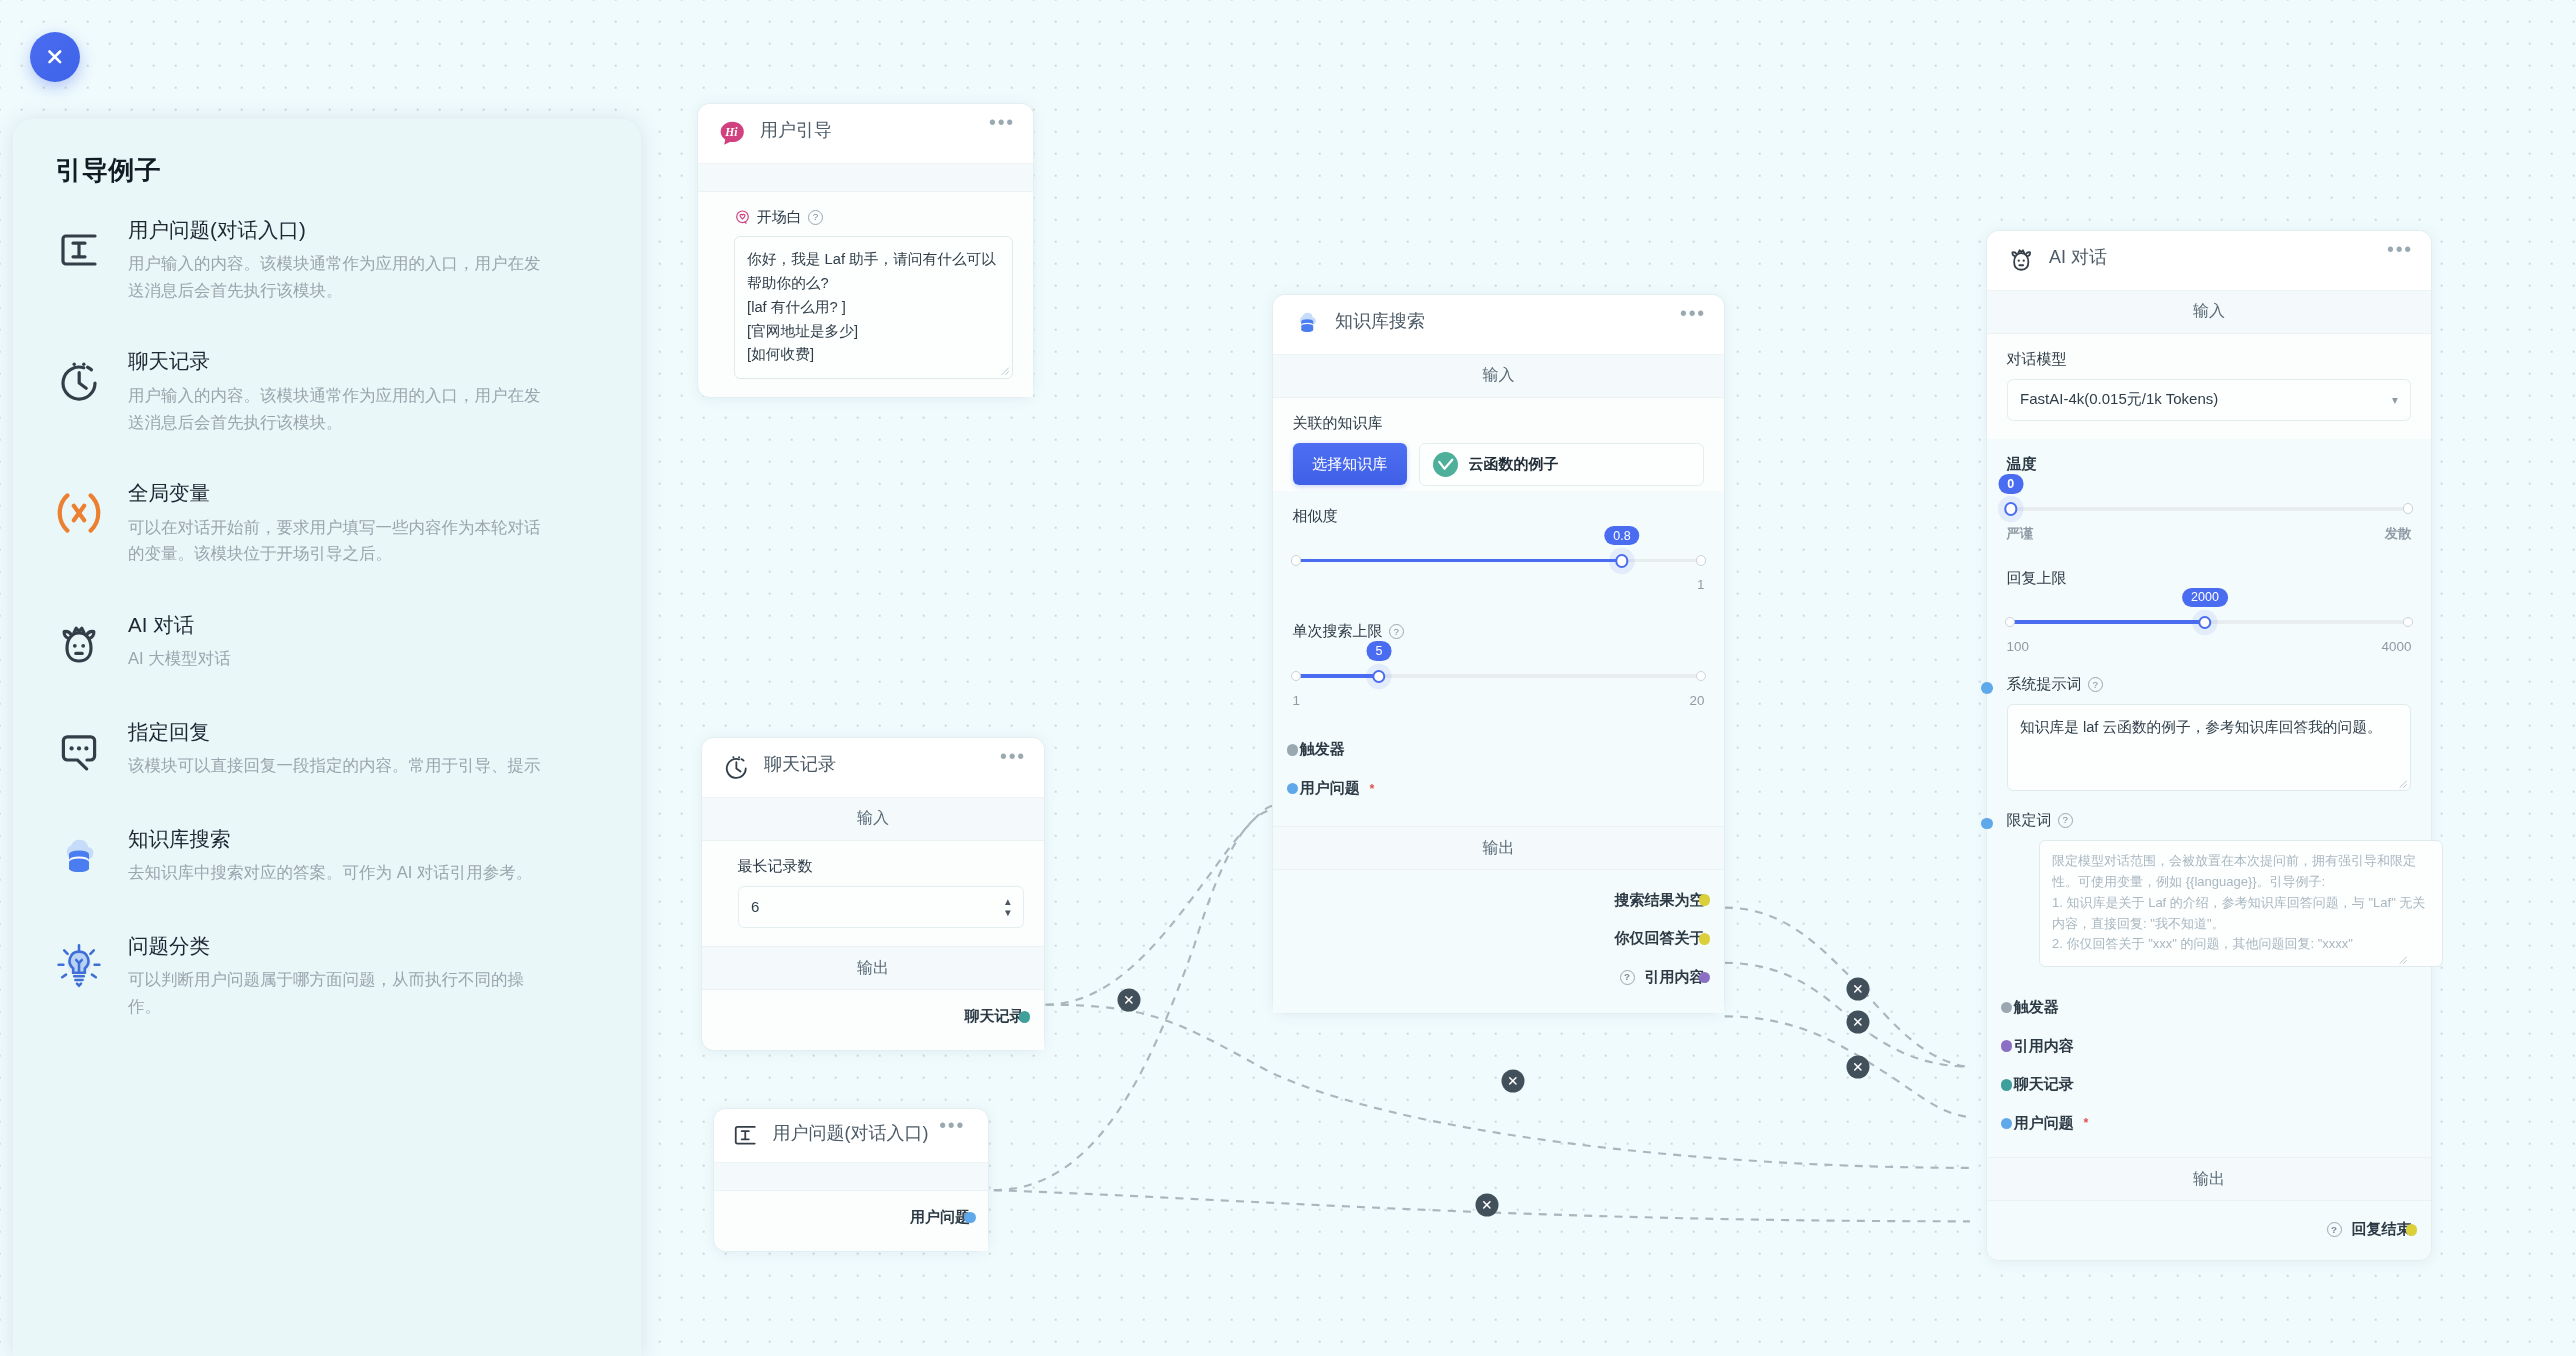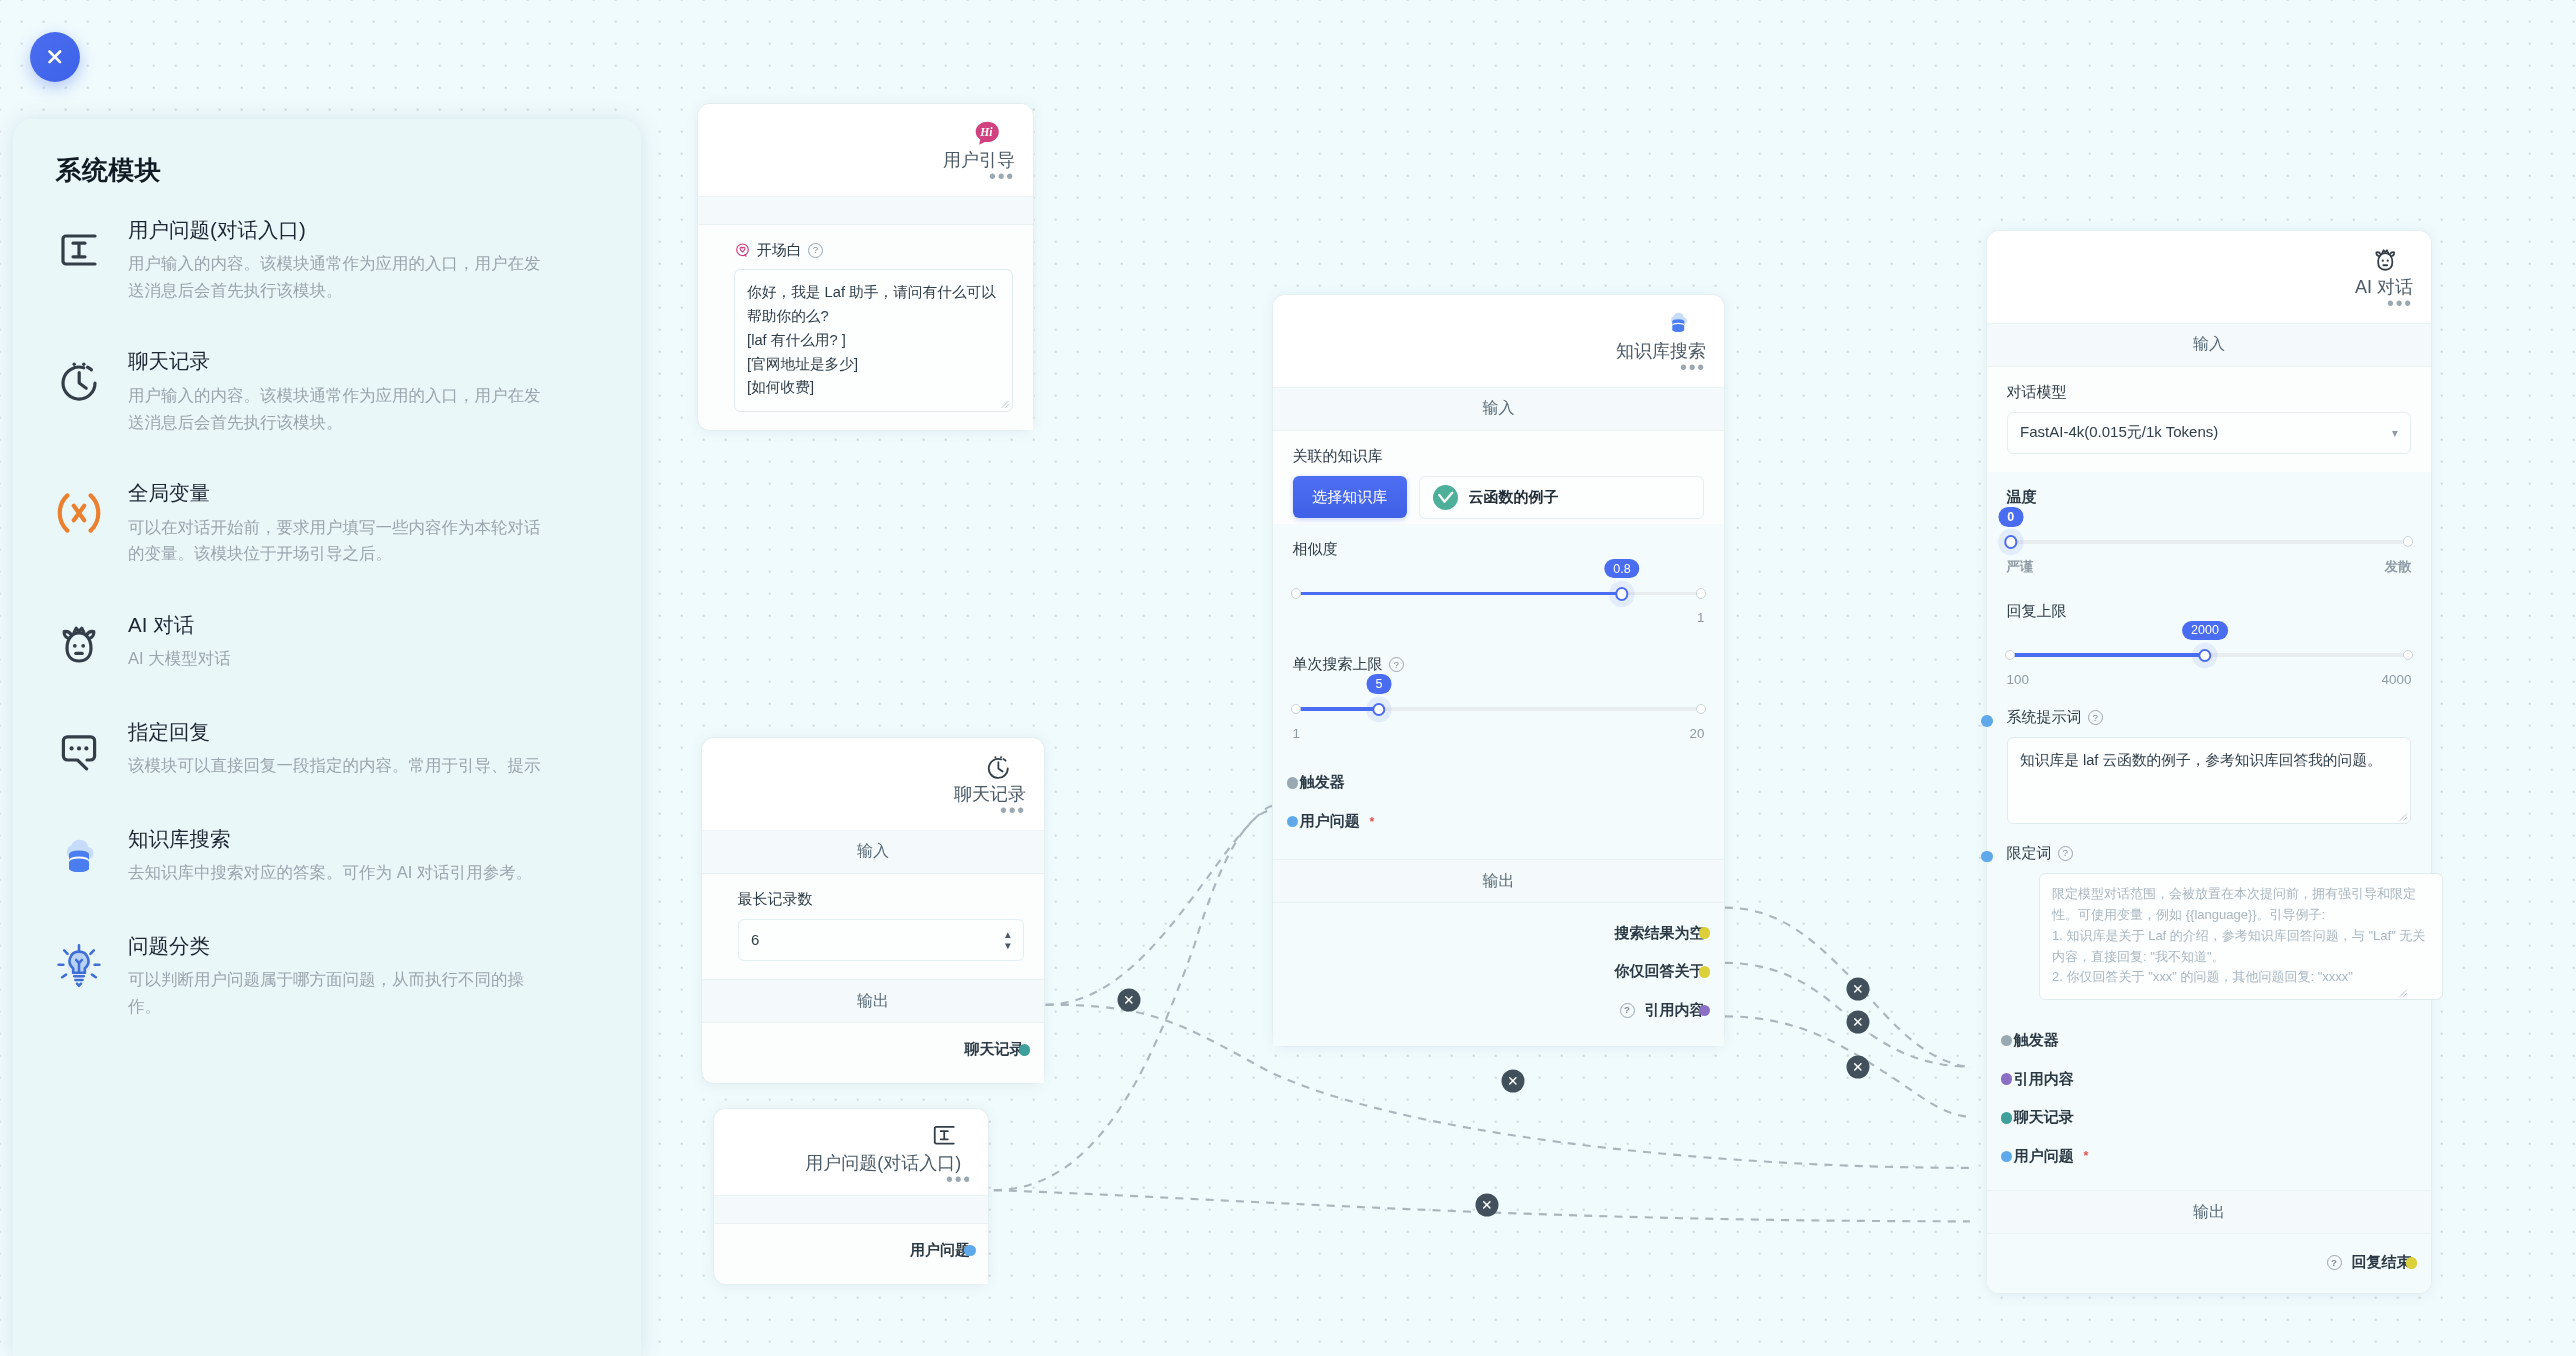--- a/index.html
+++ b/index.html
@@ -66,26 +66,25 @@
   
   .node {
     position: absolute;
     background: #fcfefe;
     border: 0.9px solid #e3eef0;
     border-radius: 12.5px;
     box-shadow: 0 1.8px 12.5px rgba(60,90,110,.08);
     z-index: 20;
   }
   .node-header {
-    display: flex; align-items: flex-end;
+    display: flex; align-items: flex-start;
     padding: 14.3px 18px 14.3px 19.6px;
     border-bottom: 0.9px solid #eef4f5;
     background: #ffffff;
     border-radius: 12.5px 12.5px 0 0;
-    flex-direction: column;
   }
   .node-header .hicon { width: 30px; height: 30px; flex: 0 0 30px; margin-right: 12.5px; display:flex;align-items:center;justify-content:center;}
   .node-header .hicon svg { width: 28.5px; height: 28.5px; }
   .node-title { font-size: 18px; color: #4b5a66; flex: 1; }
   .node-more {
     color: #9aa8b2; font-size: 19.6px; letter-spacing: 1.8px;
     line-height: 9px; cursor: pointer; user-select: none;
   }
   .section-bar {
     text-align: center; font-size: 16px; color: #5a6b78;
@@ -273,21 +272,21 @@
       </svg>
   </div>
 
   <div id="close-btn">
     <svg viewBox="0 0 24 24" fill="none" stroke="#ffffff" stroke-width="3.2" stroke-linecap="round">
       <path d="M5.5 5.5 L18.5 18.5 M18.5 5.5 L5.5 18.5"></path>
     </svg>
   </div>
 
   <div id="sidebar">
-    <div id="sidebar-title">系统模块</div>
+    <div id="sidebar-title">引导例子</div>
     <div id="module-list">
 
       <div class="module-item">
         <div class="module-icon">
           <svg viewBox="0 0 24 24" fill="none" stroke="#343e48" stroke-width="1.6" stroke-linecap="round" stroke-linejoin="round">
             <path d="M20 5 H5.5 A1.5 1.5 0 0 0 4 6.5 v11 A1.5 1.5 0 0 0 5.5 19 H20"></path>
             <path d="M9 8.6 H15 M9 15.4 H15 M12 8.6 V15.4"></path>
           </svg>
         </div>
         <div class="module-text">

